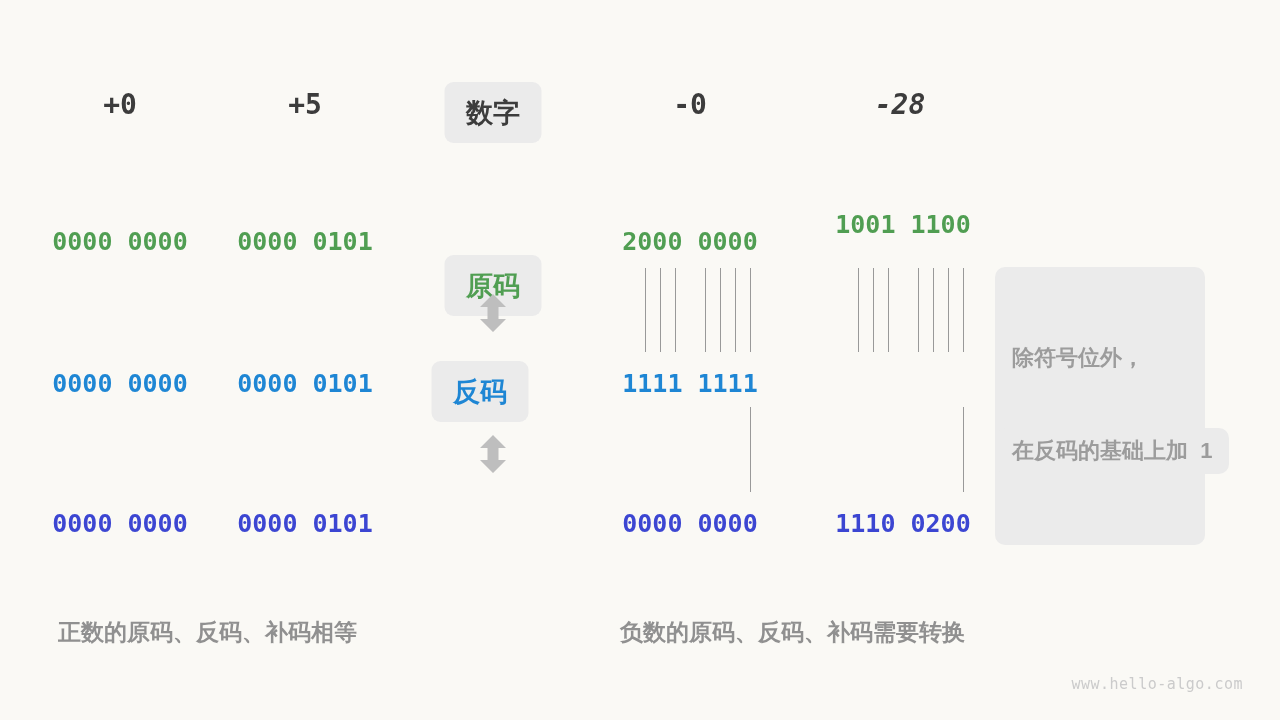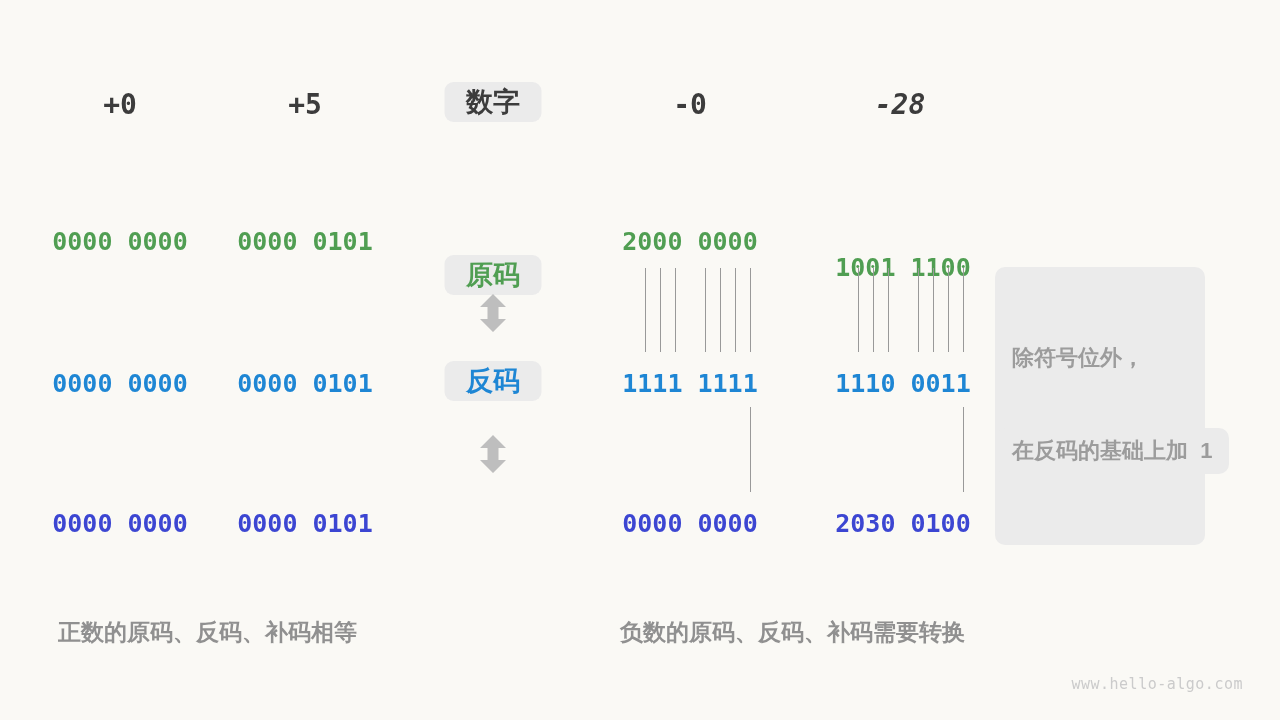--- a/index.html
+++ b/index.html
@@ -18,21 +18,21 @@
     font-weight:bold;white-space:pre;
   }
   .hdr{font-size:28px;color:var(--dark);}
   .bin{font-size:25px;letter-spacing:0;}
   .green-t{color:var(--green);}
   .blue-t{color:var(--blue);}
   .indigo-t{color:var(--indigo);}
   .badge{
     position:absolute;transform:translateX(-50%);
     background:var(--box-bg);border-radius:9px;
-    width:97px;height:40px;
+    width:97px;height:61px;
     display:flex;align-items:center;justify-content:center;
     font-weight:bold;font-size:27px;
   }
   .badge.dark-t{color:var(--dark);}
   .vline{position:absolute;width:1px;background:var(--line);}
   .arrow-wrap{position:absolute;transform:translateX(-50%);width:26px;height:38px;}
   .note{
     position:absolute;background:var(--box-bg);border-radius:10px;
     color:var(--gray-note);font-weight:bold;font-size:22px;line-height:32px;
     padding:11px 17px;white-space:pre;display:inline-block;
@@ -60,21 +60,21 @@
   </div>
   <div class="num hdr" style="left:690px;top:104px;">-0</div>
   <div class="num hdr" style="left:900px;top:104px;font-style:italic;">-28</div>
 
   <div class="num bin green-t" style="left:120px;top:241px;">0000 0000</div>
   <div class="num bin green-t" style="left:305px;top:241px;">0000 0101</div>
   <div class="badge" style="left:493px;top:219px;margin-top:36px;">
     <span class="green-t">原码</span>
   </div>
   <div class="num bin green-t" style="left:690px;top:241px;">2000 0000</div>
-  <div class="num bin green-t" style="left:903px;top:224px;margin-top:43px;">1001 1100</div>
+  <div class="num bin green-t" style="left:903px;top:224px;">1001 1100</div>
 
   <div class="vline" style="left:645px;top:268px;height:84px;"></div>
   <div class="vline" style="left:660px;top:268px;height:84px;"></div>
   <div class="vline" style="left:675px;top:268px;height:84px;"></div>
   <div class="vline" style="left:705px;top:268px;height:84px;"></div>
   <div class="vline" style="left:720px;top:268px;height:84px;"></div>
   <div class="vline" style="left:735px;top:268px;height:84px;"></div>
   <div class="vline" style="left:750px;top:268px;height:84px;"></div>
   <div class="vline" style="left:858px;top:268px;height:84px;"></div>
   <div class="vline" style="left:873px;top:268px;height:84px;"></div>
@@ -90,40 +90,39 @@
       </svg>
   </div>
 
   <div class="note" style="left:995px;top:267px;">
     <div>除符号位外，</div>
     <div>对其余所有位取反</div>
   </div>
 
   <div class="num bin blue-t" style="left:120px;top:383px;">0000 0000</div>
   <div class="num bin blue-t" style="left:305px;top:383px;">0000 0101</div>
-  <div class="badge" style="left:493px;top:361px;">
+  <div class="badge" style="left:480px;top:361px;">
     <span class="blue-t">反码</span>
   </div>
   <div class="num bin blue-t" style="left:690px;top:383px;">1111 1111</div>
-  <div class="num bin blue-t" style="left:903px;top:383px;">1110 0011</div>
 
   <div class="vline" style="left:750px;top:407px;height:85px;"></div>
   <div class="vline" style="left:963px;top:407px;height:85px;"></div>
 
   <div class="arrow-wrap" style="left:493px;top:435px;">
     <svg width="26" height="38" viewBox="0 0 26 38">
         <path d="M13 0 L26 13 L18.5 13 L18.5 25 L26 25 L13 38 L0 25 L7.5 25 L7.5 13 L0 13 Z" fill="var(--arrow)"></path>
       </svg>
   </div>
 
   <div class="note one-line" style="left:995px;top:428px;">在反码的基础上加  1</div>
 
   <div class="num bin indigo-t" style="left:120px;top:523px;">0000 0000</div>
   <div class="num bin indigo-t" style="left:305px;top:523px;">0000 0101</div>
   <div class="num bin indigo-t" style="left:690px;top:523px;">0000 0000</div>
-  <div class="num bin indigo-t" style="left:903px;top:523px;">2030 0100</div>
+  <div class="num bin indigo-t" style="left:903px;top:523px;">1110 0200</div>
 
   <div class="caption" style="left:620px;top:632px;">负数的原码、反码、补码需要转换</div>
   <div class="caption" style="left:58px;top:632px;">正数的原码、反码、补码相等</div>
 
   <div class="watermark" style="right:37px;top:684px;">www.hello-algo.com</div>
 
 </div>
 
 </body></html>

